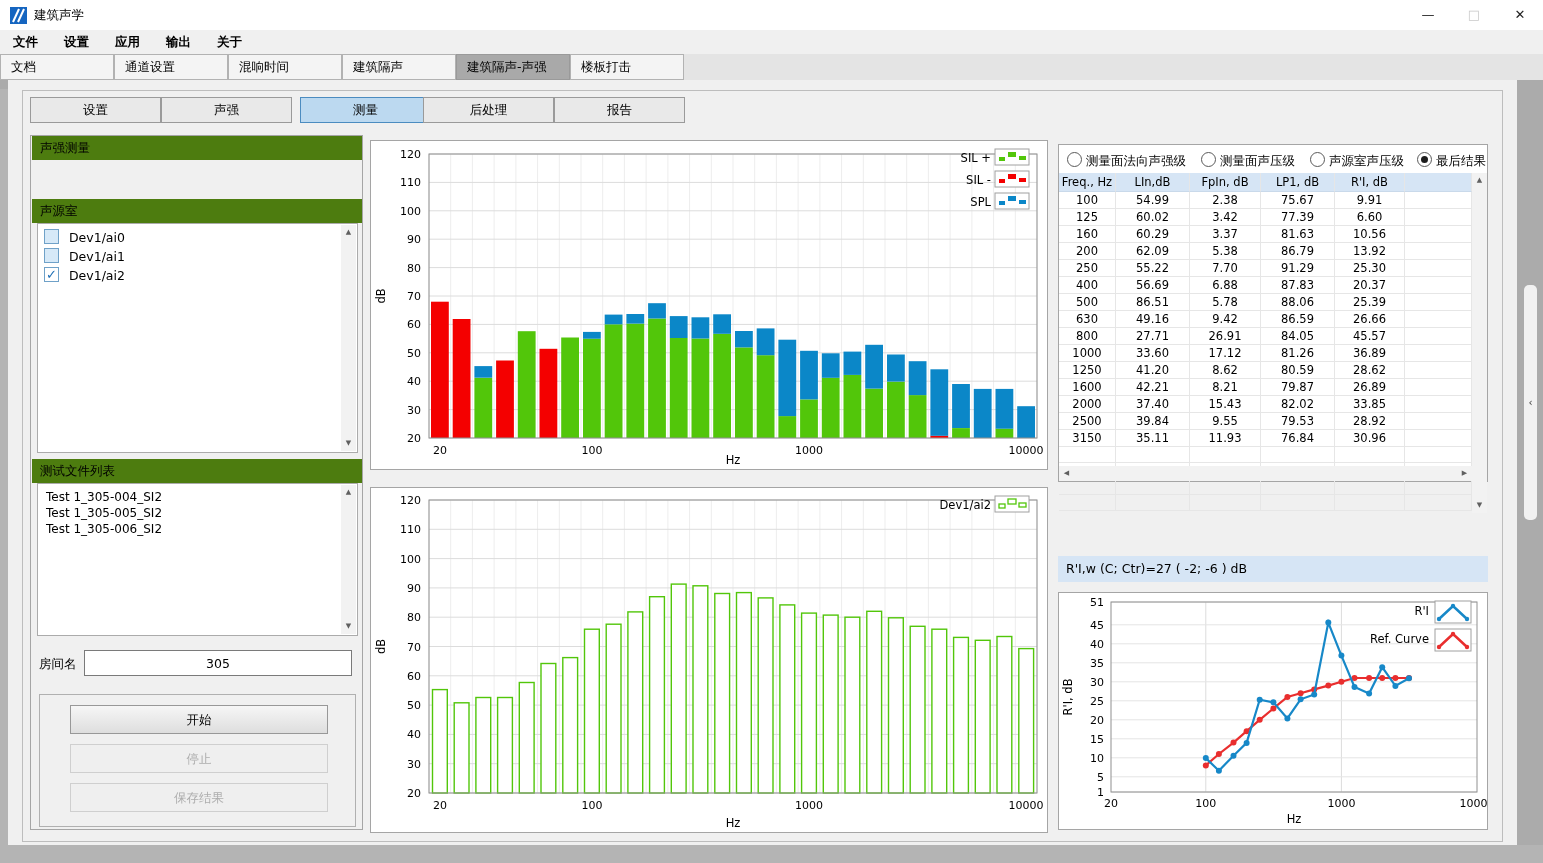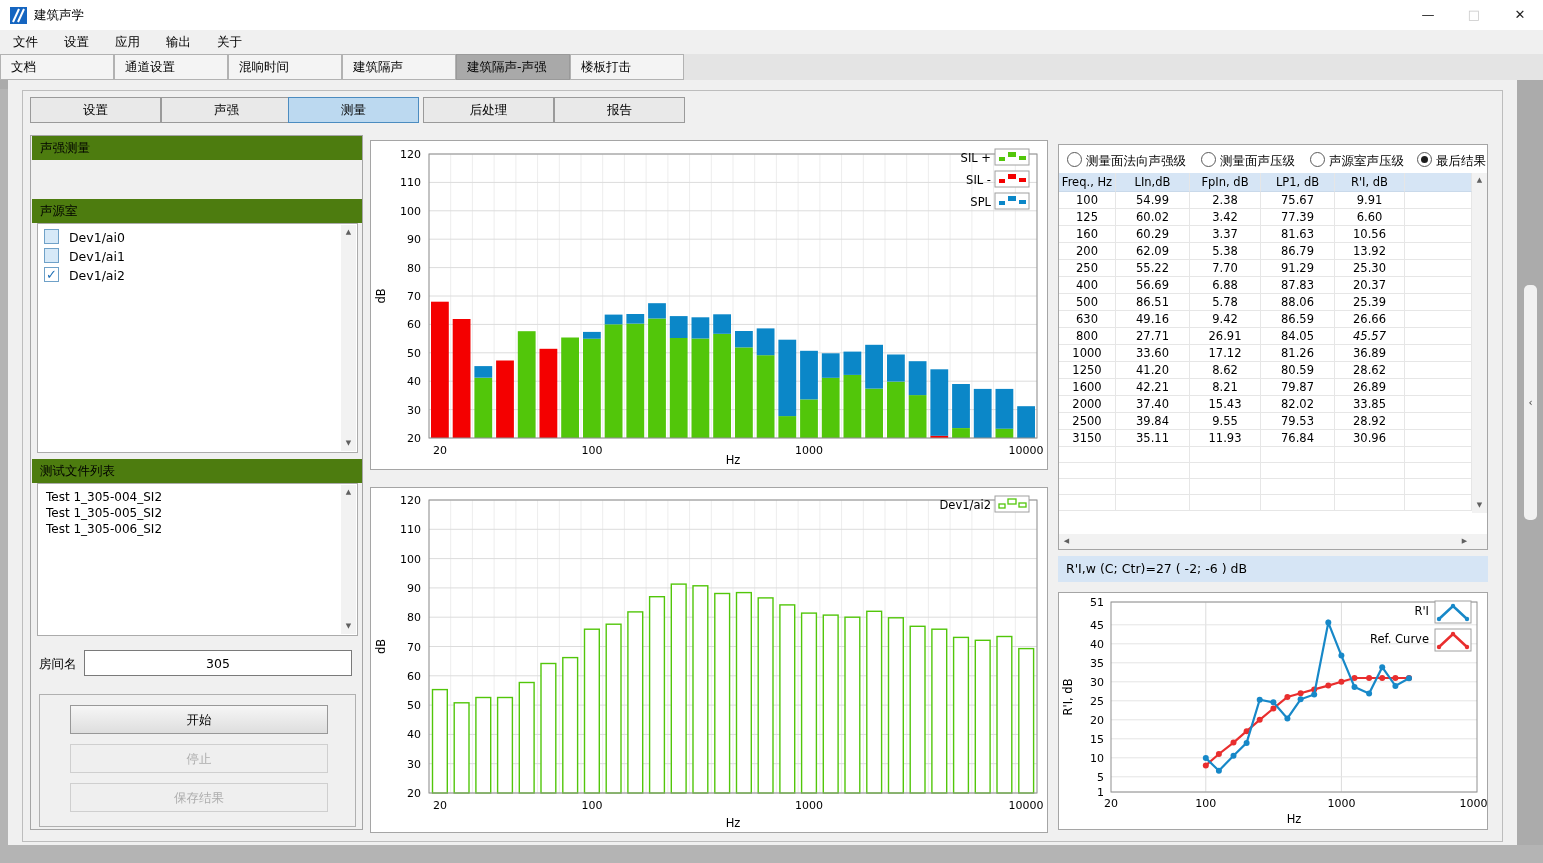--- a/index.html
+++ b/index.html
@@ -11,21 +11,21 @@
     -webkit-font-smoothing:antialiased;
   }
   .abs{position:absolute;box-sizing:border-box;}
   
   #titlebar{left:0;top:0;width:1543px;height:30px;background:#fff;}
   #titlebar .title{position:absolute;left:34px;top:7px;font-size:12.5px;}
   .winbtn{position:absolute;top:0;width:46px;height:30px;text-align:center;line-height:30px;font-size:13px;color:#222;cursor:default;}
   .winbtn.max{color:#c9c9c9;}
   
   #menubar{left:0;top:30px;width:1543px;height:24px;background:#f0f0f0;display:flex;align-items:center;}
-  .menu-item{padding:12px 13px;height:24px;line-height:24px;}
+  .menu-item{padding:12px 13px;height:24px;line-height:24px;font-weight:bold;}
   
   #tabbar{left:0;top:54px;width:1543px;height:26px;background:#e4e4e4;}
   .tab{position:absolute;top:0;height:26px;width:114px;background:#f4f4f4;border:1px solid #b2b2b2;box-sizing:border-box;line-height:24px;padding-left:10px;}
   .tab.active{background:#a9a9a9;border-color:#9a9a9a;}
   #tabstrip-band{left:0;top:80px;width:1543px;height:9px;background:#ababab;}
   
   #mainpanel{left:8px;top:80px;width:1509px;height:765px;background:#f0f0f0;}
   #innerframe{left:22px;top:90px;width:1481px;height:752px;border:1px solid #bdbdbd;background:transparent;}
   
   .subtab{position:absolute;top:97px;height:26px;width:131px;background:#e9e9e9;border:1px solid #9a9a9a;box-sizing:border-box;text-align:center;line-height:24px;}
@@ -41,21 +41,21 @@
   .chk.dark:after{color:#3c3c3c;}
   .list-row{height:19px;line-height:19px;padding-left:6px;white-space:nowrap;}
   .file-row{height:16px;line-height:16px;padding-left:8px;white-space:nowrap;font-size:12px;}
   .vscroll{position:absolute;top:1px;right:1px;bottom:1px;width:15px;background:#f2f2f2;}
   .sarrow{position:absolute;left:0;width:15px;height:15px;text-align:center;font-size:7px;line-height:15px;color:#606060;}
   .btn{position:absolute;left:30px;width:258px;height:29px;text-align:center;line-height:27px;box-sizing:border-box;border:1px solid #989898;background:linear-gradient(#f6f6f6,#dedede);}
   .btn.disabled{border:1px solid #cfcfcf;background:#efefef;color:#adadad;}
   
   .chartbox{background:#fff;border:1px solid #a5a5a5;}
   
-  #rtgroup{left:1058px;top:144px;width:430px;height:406px;background:#fff;border:1px solid #a5a5a5;}
+  #rtgroup{left:1058px;top:144px;width:430px;height:338px;background:#fff;border:1px solid #a5a5a5;}
   .radio{display:inline-block;width:13px;height:13px;border:1px solid #5a5a5a;border-radius:50%;background:#fff;position:relative;vertical-align:-2px;}
   .radio.sel:after{content:"";position:absolute;left:3px;top:3px;width:7px;height:7px;border-radius:50%;background:#1d1d1d;}
   .rgroup{position:absolute;top:7px;white-space:nowrap;font-size:12.5px;}
   .tbl-hdr,.tbl-row{display:flex;}
   .tbl-hdr{background:#d6e5f5;height:19px;line-height:19px;}
   .tbl-row{height:17px;line-height:17px;}
   .tbl-row.empty{height:16px;}
   .td,.th{box-sizing:border-box;text-align:center;font-size:11.5px;border-right:1px solid #e6e6e6;border-bottom:1px solid #e6e6e6;overflow:hidden;position:relative;}
   .th{border-bottom:1px solid #c9d9ea;}
   .td.sel{box-shadow:inset 0 0 0 2px #3c7fb1;}
@@ -98,21 +98,21 @@
     <div class="tab active" style="left: 456px;">建筑隔声-声强</div>
     <div class="tab" style="left: 570px;">楼板打击</div>
   </div>
 <div class="abs" id="tabstrip-band"></div>
 
 <div class="abs" id="mainpanel"></div>
 <div class="abs" id="innerframe"></div>
 <div class="abs" id="subtabs">
     <div class="subtab" style="left: 30px;">设置</div>
     <div class="subtab" style="left: 161px;">声强</div>
-    <div class="subtab active" style="left: 288px;">测量</div>
+    <div class="subtab active" style="left: 300px;">测量</div>
     <div class="subtab" style="left: 423px;">后处理</div>
     <div class="subtab" style="left: 554px;">报告</div>
   </div>
 
 <div class="abs" id="leftpanel">
   <div class="sec-hdr" style="top:0">声强测量</div>
   <div class="sec-hdr" style="top:63px">声源室</div>
   <div class="white-box" style="left:6px;top:87px;width:321px;height:230px;">
     <div id="srclist" style="padding-top:4px;">
         <div class="list-row"><span class="chk blue" style="vertical-align: -2px;"></span><span style="margin-left: 6px;"> Dev1/ai0</span></div>
@@ -444,21 +444,21 @@
         <div class="td" style="width: 71px;">9.42</div>
         <div class="td" style="width: 74px;">86.59</div>
         <div class="td" style="width: 70px;">26.66</div>
         <div class="td" style="width: 67px;"></div>
       </div>
       <div class="tbl-row">
         <div class="td" style="width: 57px;">800</div>
         <div class="td" style="width: 74px;">27.71</div>
         <div class="td" style="width: 71px;">26.91</div>
         <div class="td" style="width: 74px;">84.05</div>
-        <div class="td" style="width: 70px; font-style: italic;">45.57</div>
+        <div class="td" style="width: 70px;">45.57</div>
         <div class="td" style="width: 67px;"></div>
       </div>
       <div class="tbl-row">
         <div class="td" style="width: 57px;">1000</div>
         <div class="td" style="width: 74px;">33.60</div>
         <div class="td" style="width: 71px;">17.12</div>
         <div class="td" style="width: 74px;">81.26</div>
         <div class="td" style="width: 70px;">36.89</div>
         <div class="td" style="width: 67px;"></div>
       </div>

